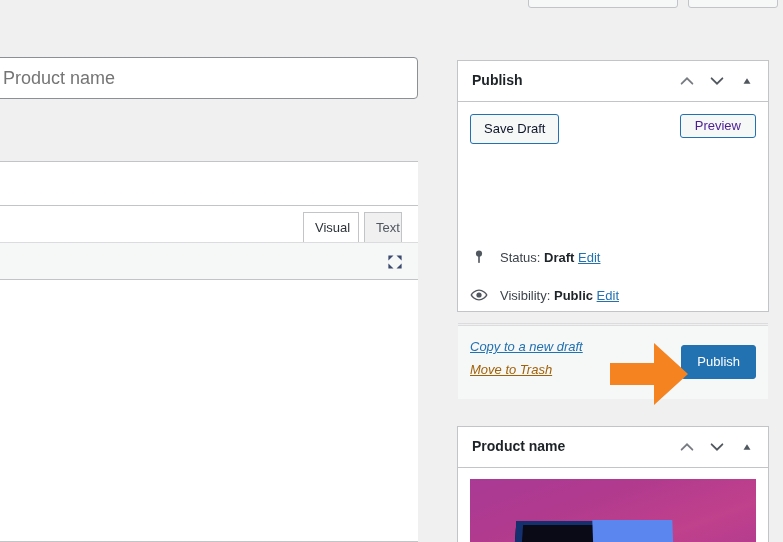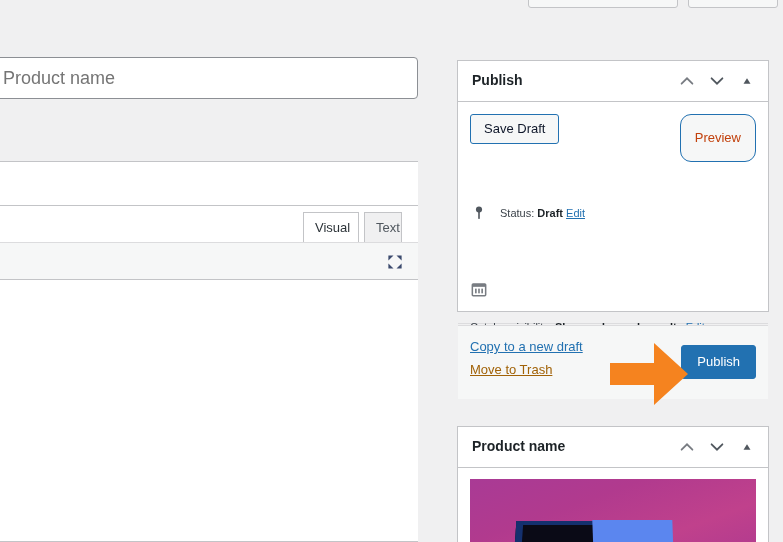--- a/index.html
+++ b/index.html
@@ -197,38 +197,39 @@
     border-radius: 3px;
     color: #0f172a;
     font-size: 13px;
     line-height: 18px;
     font-family: "Liberation Sans", sans-serif;
     cursor: pointer;
   }
   #preview-btn {
     position: absolute;
     right: 12px; top: 12px;
-    padding: 14px 14px;
+    padding: 2px 14px;
     background: #f6f7f7;
     border: 1px solid #2271b1;
-    border-radius: 11px;
-    color: #c2410c;
+    border-radius: 3px;
+    color: #4c1d95;
     font-size: 13px;
     line-height: 18px;
     font-family: "Liberation Sans", sans-serif;
     cursor: pointer;
   }
 
   .misc-row {
     position: absolute;
     left: 12px;
     width: 290px;
-    font-size: 11px;
+    font-size: 13px;
     line-height: 19px;
     color: #3c434a;
+    margin-top: 44px;
   }
   #row-status     { top: 102px; }
   #row-visibility { top: 140px; }
   #row-schedule   { top: 178px; }
   #row-catalog    { top: 216px; left: 12px; width: 288px; }
 
   .misc-icon {
     position: absolute;
     left: 0; top: 0;
     width: 20px; height: 20px;
@@ -256,20 +257,21 @@
     height: 74px;
     background: #f6f7f7;
     border-top: 1px solid #dcdcde;
     box-sizing: border-box;
   }
   #delete-actions {
     position: absolute;
     left: 12px; top: 9px;
     font-size: 13px;
     line-height: 23px;
+    font-style: italic;
   }
   #delete-actions > span { display: block; }
   #publish-btn {
     position: absolute;
     right: 12px; top: 19px;
     padding: 7px 15px;
     background: #2271b1;
     border: 1px solid #2271b1;
     border-radius: 3px;
     color: #fff;
@@ -397,20 +399,33 @@
             <rect x="9.1" y="8.5" width="1.8" height="8" fill="#50575e"></rect>
           </svg>
         </span>
         <span class="misc-text">
           <span>Status:</span>
           <span class="misc-strong">Draft</span>
           <span class="wp-link">Edit</span>
         </span>
       </div>
 
+      <div class="misc-row" id="row-visibility">
+        <span class="misc-icon">
+          <svg width="18" height="18" viewBox="0 0 20 20">
+            <path d="M10 4.6C5.6 4.6 2.2 8.3 1.4 10c.8 1.7 4.2 5.4 8.6 5.4s7.8-3.7 8.6-5.4C17.8 8.3 14.4 4.6 10 4.6z" fill="none" stroke="#50575e" stroke-width="1.6"></path>
+            <circle cx="10" cy="10" r="2.9" fill="#50575e"></circle>
+          </svg>
+        </span>
+        <span class="misc-text">
+          <span>Visibility:</span>
+          <span class="misc-strong">Public</span>
+          <span class="wp-link">Edit</span>
+        </span>
+      </div>
 
       <div class="misc-row" id="row-schedule">
         <span class="misc-icon">
           <svg width="18" height="18" viewBox="0 0 20 20">
             <rect x="2.6" y="4.4" width="14.8" height="13" rx="1" fill="none" stroke="#787c82" stroke-width="1.7"></rect>
             <rect x="2.6" y="4.4" width="14.8" height="3.2" fill="#787c82"></rect>
             <rect x="5.6" y="9.6" width="1.8" height="5.2" fill="#787c82"></rect>
             <rect x="9.1" y="9.6" width="1.8" height="5.2" fill="#787c82"></rect>
             <rect x="12.6" y="9.6" width="1.8" height="5.2" fill="#787c82"></rect>
           </svg>

